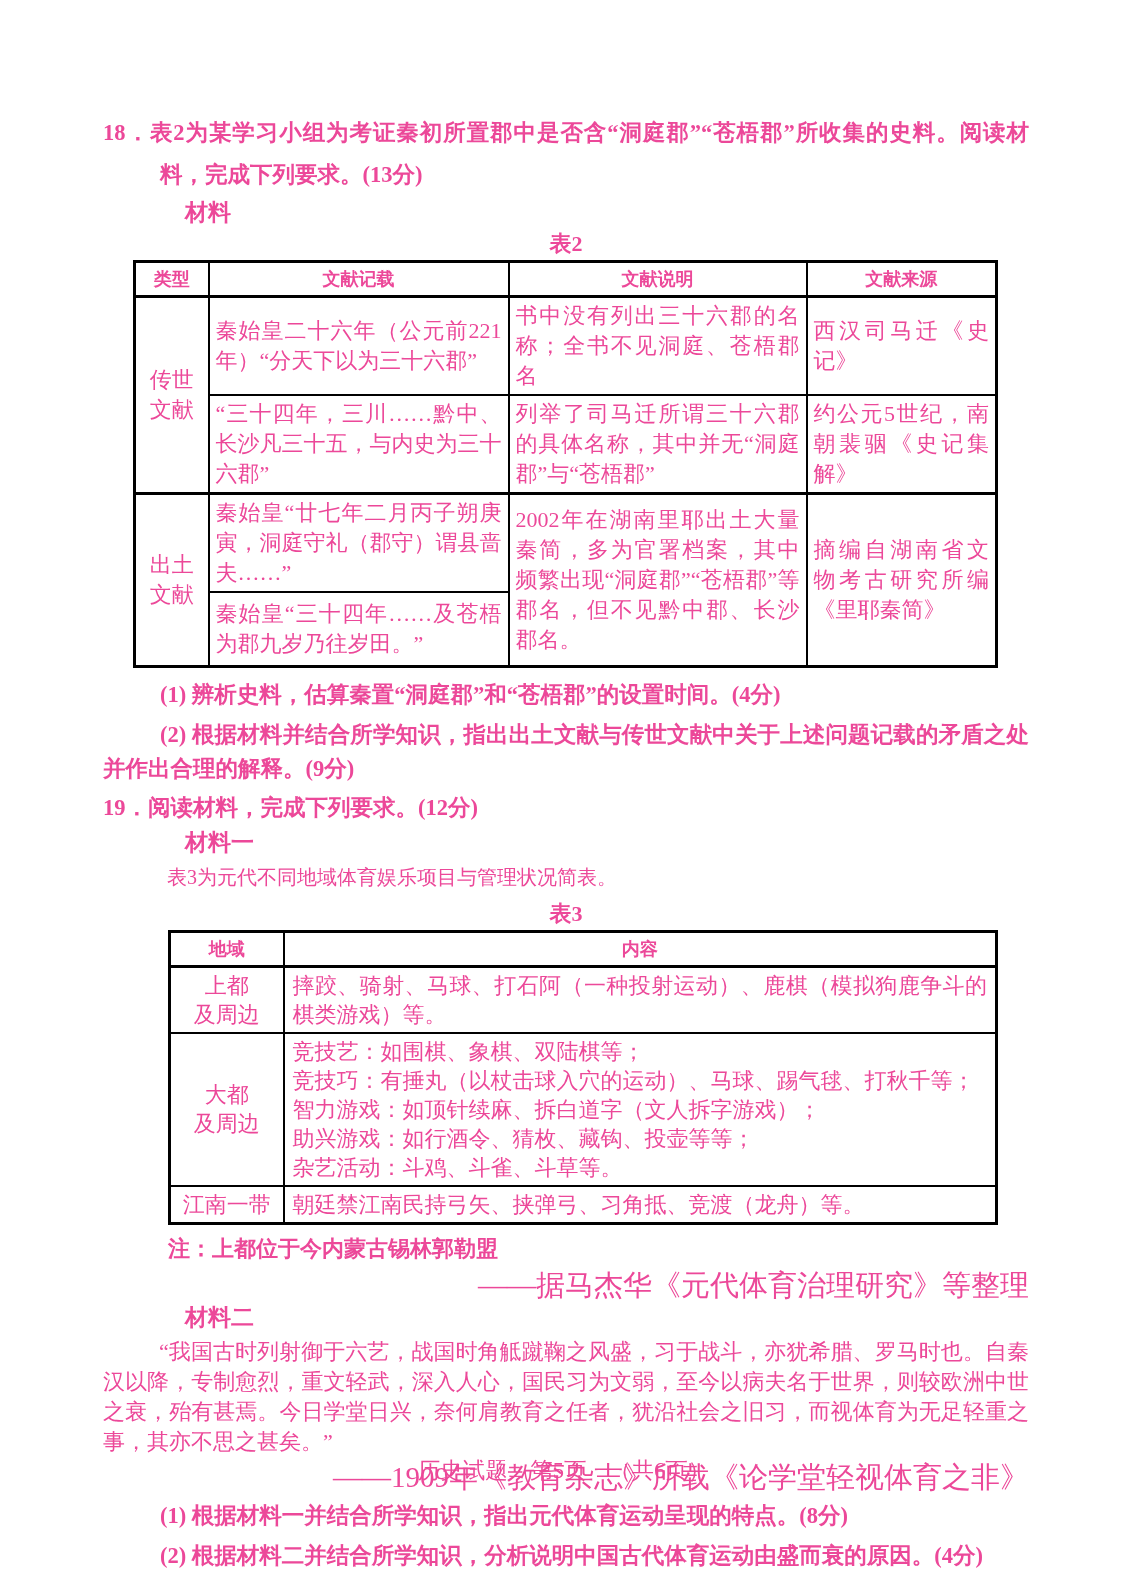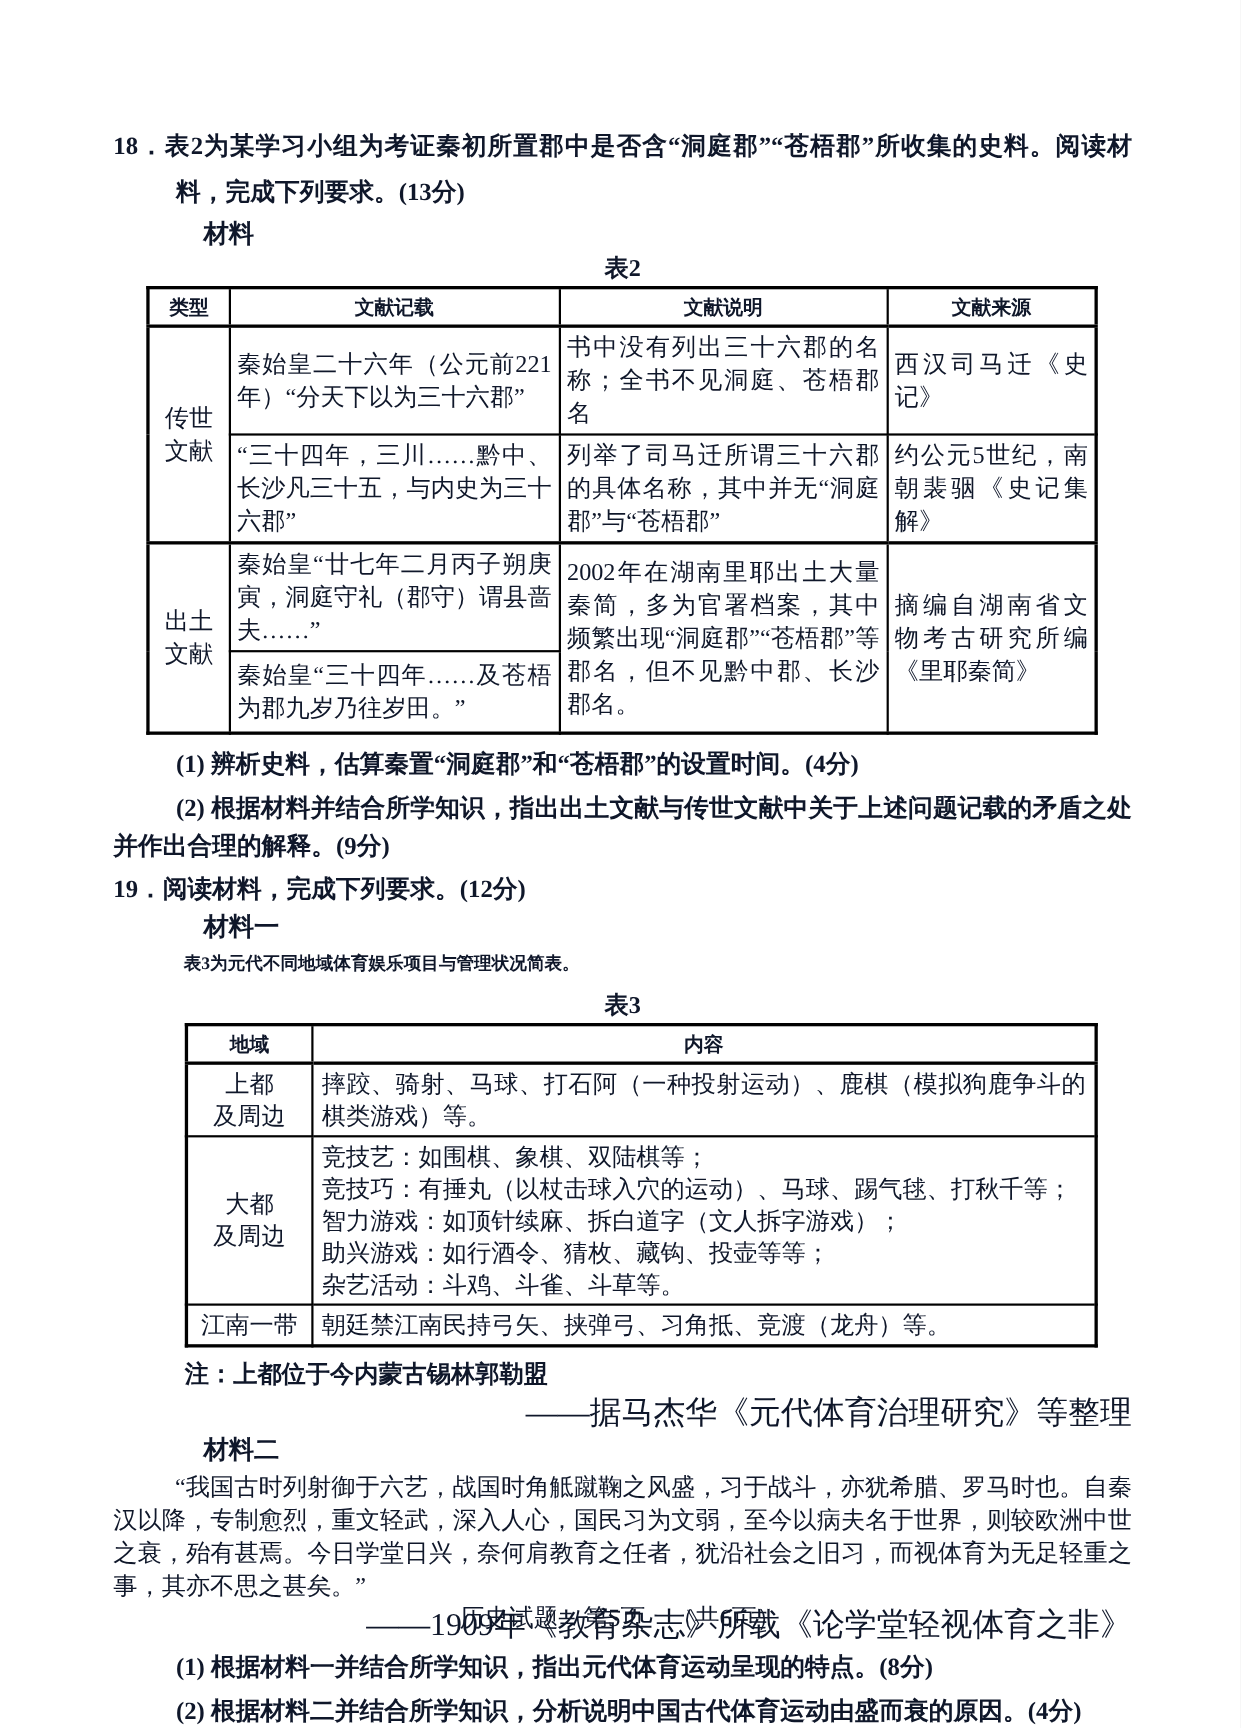--- a/index.html
+++ b/index.html
@@ -1,28 +1,28 @@
 <!DOCTYPE html>
 <html><head>
 <meta charset="utf-8">
 <style>
   * { margin:0; padding:0; box-sizing:border-box; }
   html,body { background:#e8e8e8; }
   body { font-family:"Liberation Serif","DejaVu Serif",serif; }
   .page {
     position:relative; width:1128px; height:1571px; background:#ffffff;
-    color:#0f172a; overflow:hidden; margin:0 auto;
+    color:#ec4899; overflow:hidden; margin:0 auto;
   }
   .content { position:absolute; left:103px; top:112px; width:926px; }
 
   .q-head { font-size:22.5px; font-weight:bold; line-height:42px;
             padding-left:57px; text-indent:-57px; text-align:justify; }
   .material-label { font-size:23px; font-weight:bold; line-height:30px;
                     margin:2px 0 0 82px; }
-  .intro-line { font-size:16px; font-weight:bold; line-height:30px;
+  .intro-line { font-size:20px; font-weight:normal; line-height:30px;
                 margin:4px 0 0 64px; }
   .tbl-caption { font-size:22px; font-weight:bold; text-align:center;
                  line-height:28px; margin-top:2px; }
 
   table { border-collapse:collapse; border:3px solid #000; table-layout:fixed; }
   th { border:2px solid #000; border-bottom:3px solid #000; font-size:18px;
        font-weight:bold; text-align:center; padding:4px 2px; }
   td { border:2px solid #000; font-size:22px; line-height:30px;
        padding:3px 6px; vertical-align:middle; text-align:left;
        white-space:pre-line; text-align:justify; }

